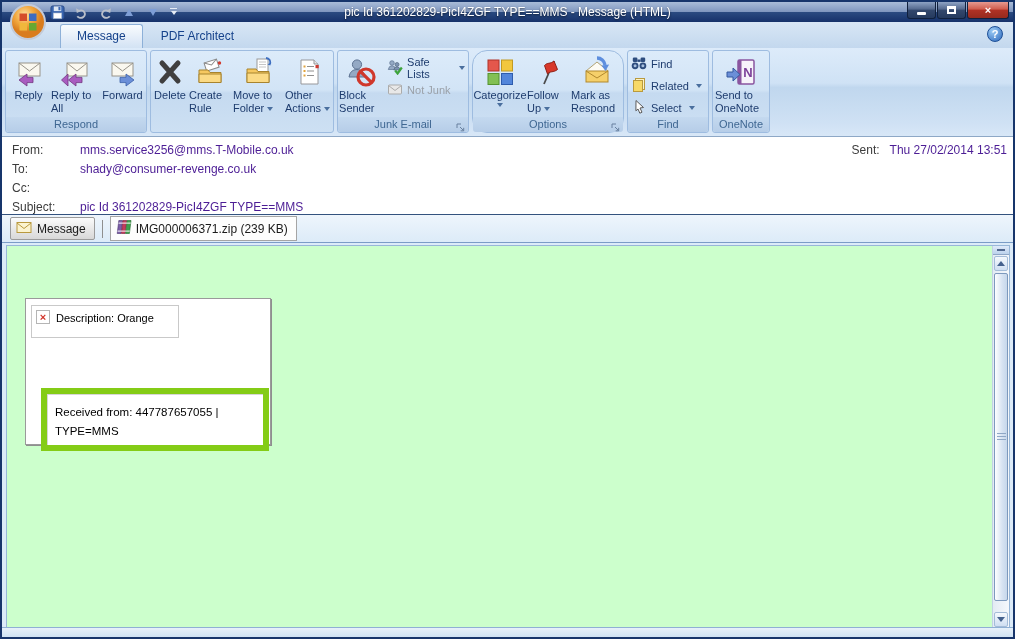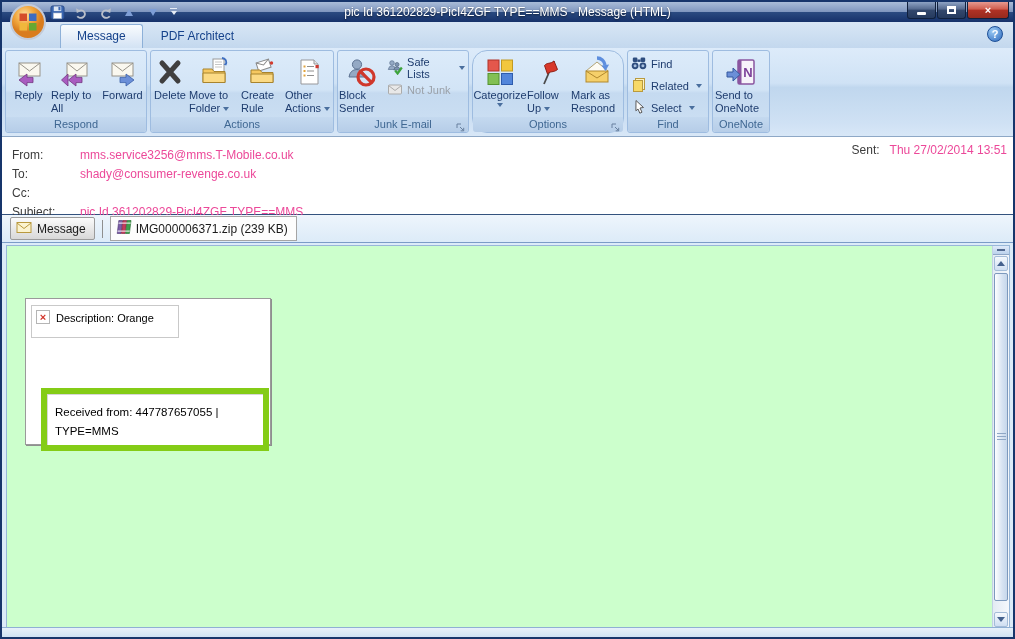--- a/index.html
+++ b/index.html
@@ -62,23 +62,23 @@
   .arrow-below { display:block; margin:1px auto 0; }
 
   
   .g-respond  { width:142px; } .g-actions { width:184px; } .g-junk { width:132px; }
   .g-options  { width:152px;border-radius:15px; } .g-find    { width:82px;  } .g-onenote { width:58px; }
   .w44{width:46px}.w56{width:58px}.w48{width:48px}.w54{width:56px}.w64{width:66px}
 
   
   .msgheader { position:absolute; left:0; top:135px; right:0; height:78px; background:#fff;
     border-bottom:1px solid #33527e; padding-top:6px; font-size:12px; }
-  .hrow { display:flex; height:19px; align-items:flex-end; position:relative; }
+  .hrow { display:flex; height:19px; align-items:flex-start; position:relative; }
   .hlabel { width:78px; padding-left:10px; color:#3c3c3c; }
-  .hvalue { color:#ec4899; }
+  .hvalue { color:#4c1d95; }
   .sent { position:absolute; right:6px; top:0; display:flex; gap:10px; }
   .sent .hlabel { width:auto; padding:0;margin-left:13px; }
 
   
   .attachbar { position:absolute; left:0; top:213px; right:0; height:28px;
     background:linear-gradient(to bottom,#eef5fc,#dcebf8); border-bottom:1px solid #7a9cc6;
     display:flex; align-items:center; padding-left:8px; font-size:12px; color:#1a1a1a; }
   .msgchip { display:flex; align-items:center; gap:5px; padding:2px 8px 2px 5px; border:1px solid #9b9b9b; border-radius:2px;
     background:linear-gradient(to bottom,#fbfbfb,#e9e9e9 50%,#d8d8d8); }
   .vsep { width:1px; height:18px; background:#8f8f8f; margin:0 7px; }
@@ -236,65 +236,64 @@
     <div class="rgroup g-actions">
       <div class="rgroup-body">
         <div class="bigbtn w44">
           <span class="bicon">
             <svg width="32" height="32" viewBox="0 0 32 32">
                 <path d="M8 7 L24 25 M24 7 L8 25" stroke="#3f3f3f" stroke-width="5" stroke-linecap="round"></path>
               </svg>
           </span>
           <span class="bb-label">Delete</span>
         </div>
-        <div class="bigbtn w56">
-          <span class="bicon">
-            <svg width="32" height="32" viewBox="0 0 32 32">
-                <rect x="14" y="3" width="11" height="13" fill="#fff" stroke="#9a9a9a"></rect>
-                <path d="M16 6 h7 M16 8.5 h7 M16 11 h7" stroke="#c5c5c5"></path>
-                <path d="M23 2 q5 0.5 4.2 6" fill="none" stroke="#3f6fc0" stroke-width="1.8"></path>
-                <path d="M24.5 8.5 l2.8 1 1-3.4 z" fill="#3f6fc0"></path>
-                <path d="M4 13 l9 0 2 2.5 11 0 0 11 -22 0 z" fill="#f6c860" stroke="#a8842e"></path>
-                <path d="M4 17 h22 v9.5 h-22 z" fill="#fbda85" stroke="#a8842e"></path>
-              </svg>
-          </span>
-          <span class="bb-label" style="width:52px"><span>Move to Folder</span><span class="dd-arrow"></span></span>
-        </div>
         <div class="bigbtn w48">
           <span class="bicon">
             <svg width="32" height="32" viewBox="0 0 32 32">
                 <g transform="rotate(-18 16 9)">
                   <rect x="10" y="5" width="13" height="8.5" fill="#fff" stroke="#8a8a8a"></rect>
                   <path d="M10 5 l6.5 4.2 6.5 -4.2" fill="none" stroke="#8a8a8a"></path>
                 </g>
                 <circle cx="24.5" cy="7" r="1.7" fill="#d23a2e"></circle>
                 <path d="M4 14 l9 0 2 2.5 11 0 0 10 -22 0 z" fill="#f6c860" stroke="#a8842e"></path>
                 <path d="M4 18 h22 v8.5 h-22 z" fill="#fbda85" stroke="#a8842e"></path>
               </svg>
           </span>
           <span class="bb-label" style="width:44px">Create Rule</span>
+        </div>
+        <div class="bigbtn w56">
+          <span class="bicon">
+            <svg width="32" height="32" viewBox="0 0 32 32">
+                <rect x="14" y="3" width="11" height="13" fill="#fff" stroke="#9a9a9a"></rect>
+                <path d="M16 6 h7 M16 8.5 h7 M16 11 h7" stroke="#c5c5c5"></path>
+                <path d="M23 2 q5 0.5 4.2 6" fill="none" stroke="#3f6fc0" stroke-width="1.8"></path>
+                <path d="M24.5 8.5 l2.8 1 1-3.4 z" fill="#3f6fc0"></path>
+                <path d="M4 13 l9 0 2 2.5 11 0 0 11 -22 0 z" fill="#f6c860" stroke="#a8842e"></path>
+                <path d="M4 17 h22 v9.5 h-22 z" fill="#fbda85" stroke="#a8842e"></path>
+              </svg>
+          </span>
+          <span class="bb-label" style="width:52px"><span>Move to Folder</span><span class="dd-arrow"></span></span>
         </div>
         <div class="bigbtn w54">
           <span class="bicon">
             <svg width="32" height="32" viewBox="0 0 32 32">
                 <path d="M8 4 h13 l4 4 v20 h-17 z" fill="#fff" stroke="#97979a"></path>
                 <path d="M21 4 v4 h4" fill="#e8e8e8" stroke="#97979a"></path>
                 <rect x="10.5" y="9.5" width="2" height="2" fill="#e2a33c"></rect>
                 <path d="M14 10.5 h7" stroke="#8f8f8f"></path>
                 <rect x="10.5" y="14" width="2" height="2" fill="#e2a33c"></rect>
                 <path d="M14 15 h7" stroke="#8f8f8f"></path>
                 <rect x="10.5" y="18.5" width="2" height="2" fill="#e2a33c"></rect>
                 <path d="M14 19.5 h7" stroke="#8f8f8f"></path>
                 <rect x="22.5" y="9" width="3.2" height="3.2" fill="#cf3a30"></rect>
               </svg>
           </span>
           <span class="bb-label" style="width:48px"><span>Other Actions</span><span class="dd-arrow"></span></span>
         </div>
       </div>
-      <div class="rgroup-caption">Actions</div>
     </div>
 
     <div class="rgroup g-junk">
       <div class="rgroup-body">
         <div class="bigbtn w48">
           <span class="bicon">
             <svg width="32" height="32" viewBox="0 0 32 32">
                 <circle cx="12" cy="8.5" r="4.6" fill="#94a9c4" stroke="#5d7291"></circle>
                 <path d="M4 21 q1.2 -7.5 8 -7.5 q6.8 0 8 7.5 z" fill="#94a9c4" stroke="#5d7291"></path>
                 <circle cx="21" cy="21" r="8" fill="none" stroke="#d0382c" stroke-width="3.2"></circle>

